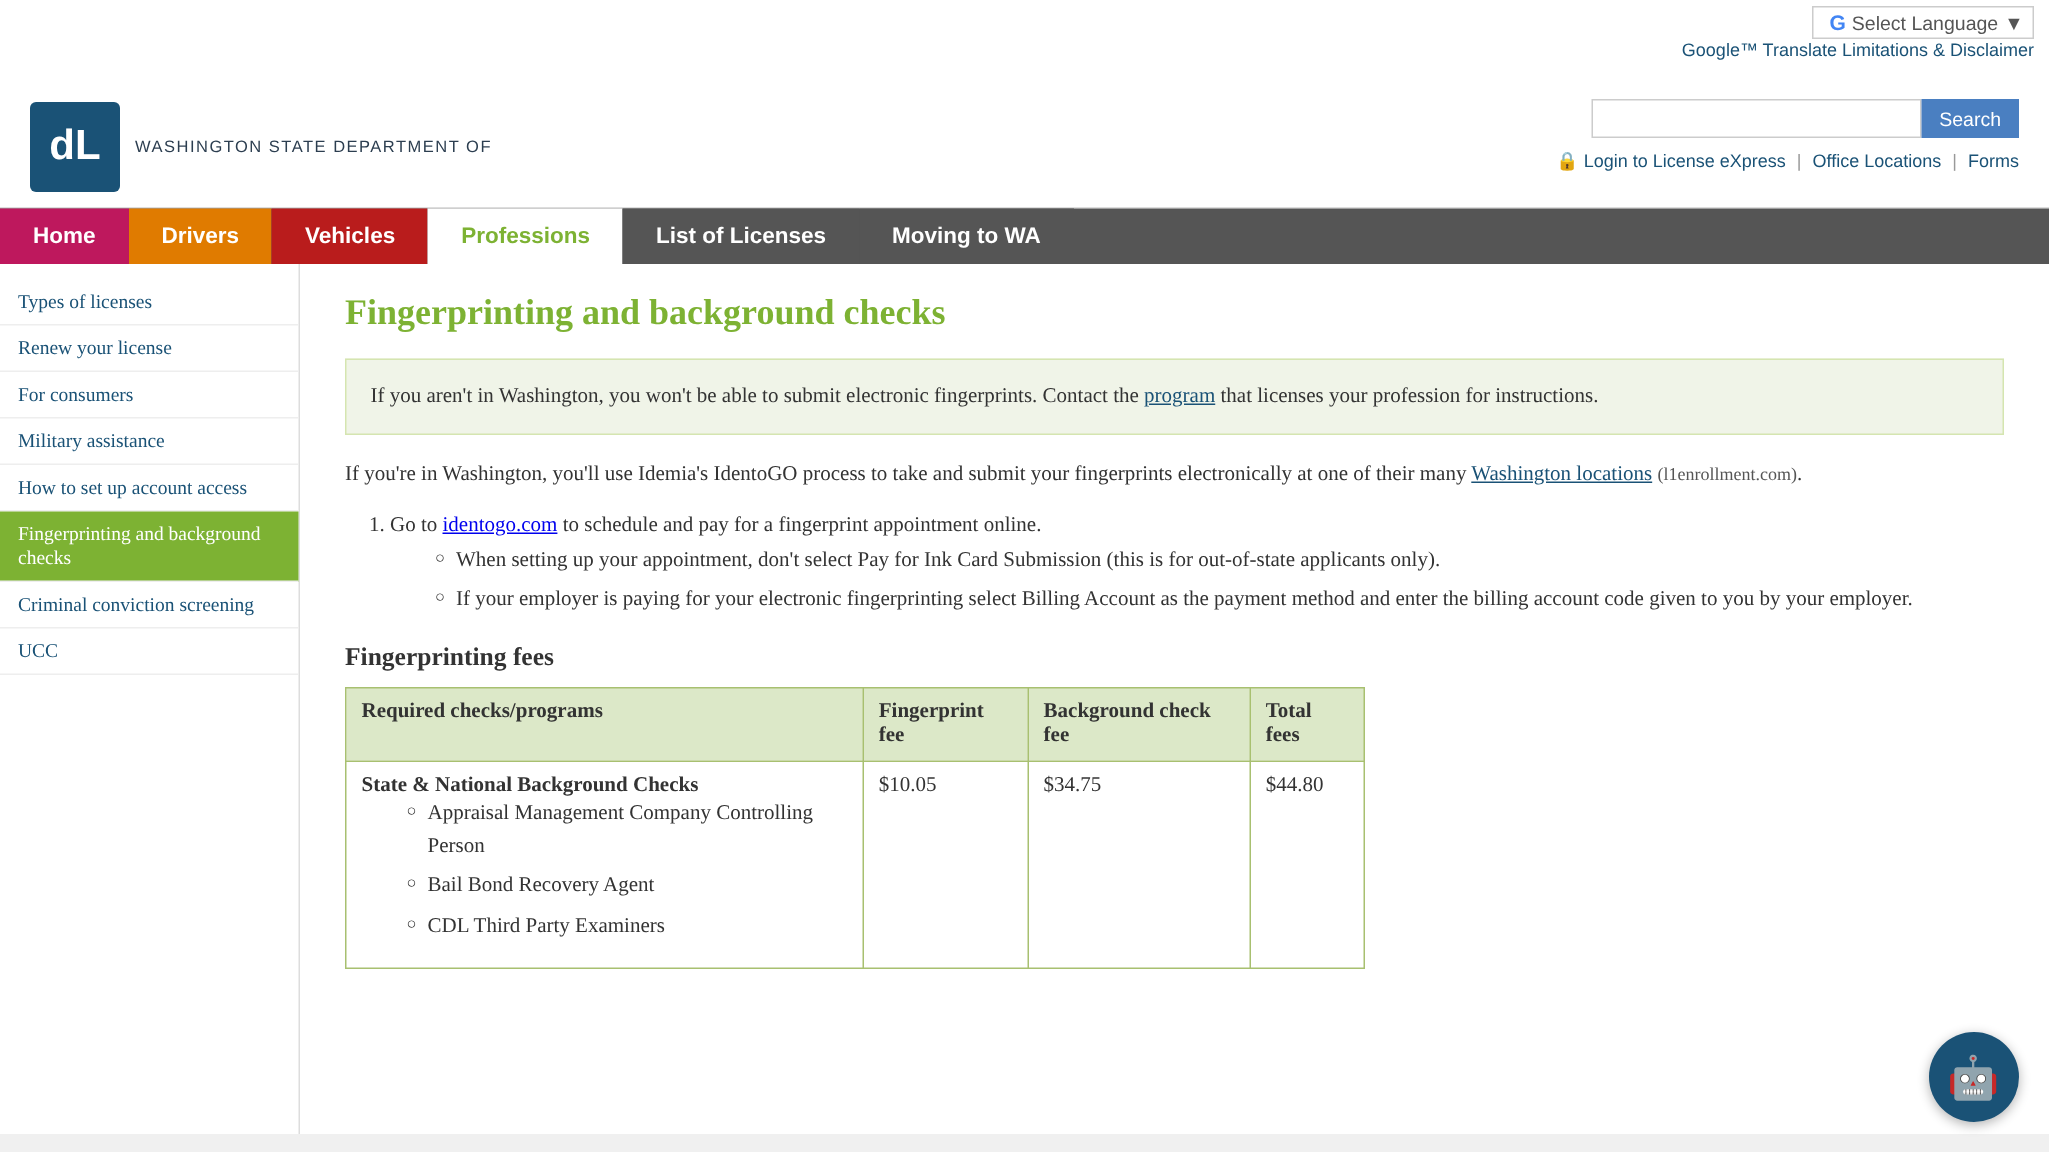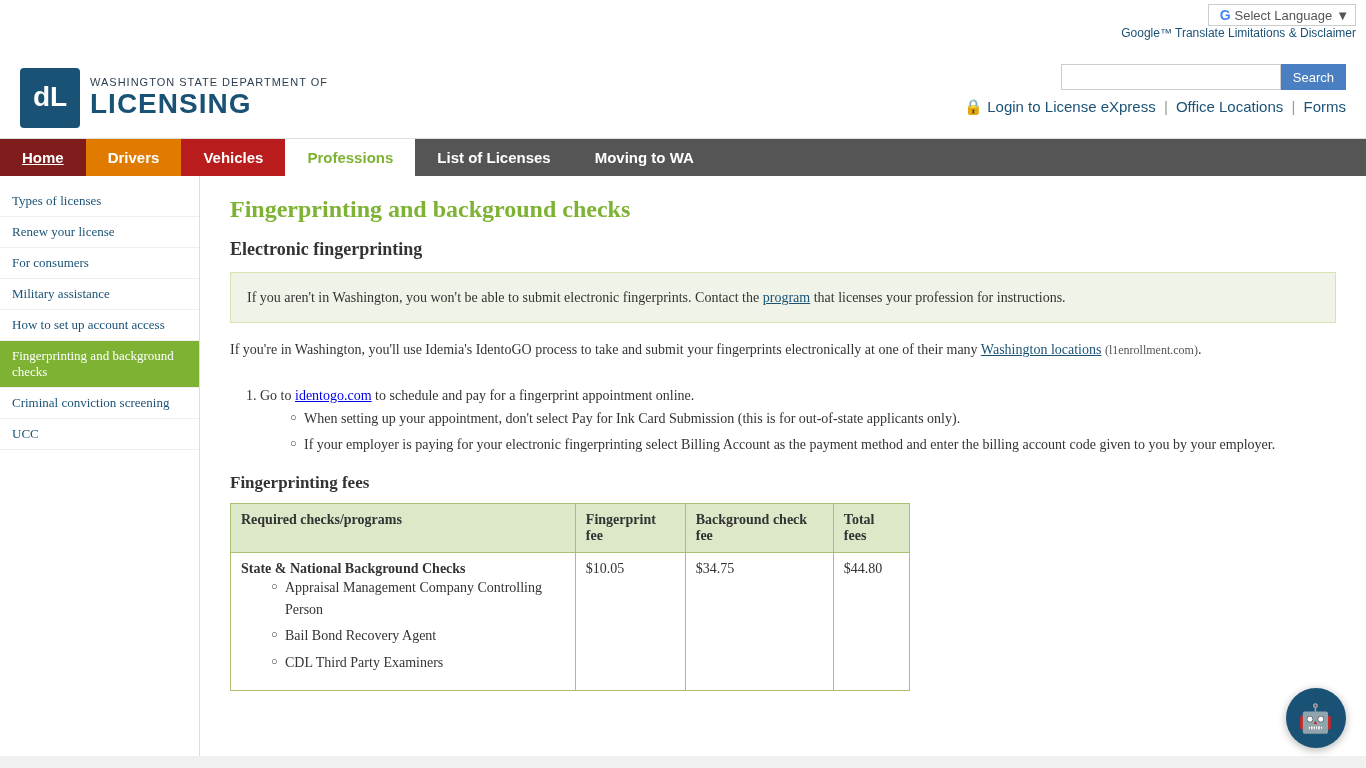--- a/index.html
+++ b/index.html
@@ -86,21 +86,21 @@
     #search-btn {
       background: #4a7fc1;
       color: #fff;
       border: none;
       height: 26px;
       padding: 0 12px;
       cursor: pointer;
       font-size: 13px;
     }
     #header-links {
-      font-size: 15px;
+      font-size: 12px;
       color: #555;
     }
     #header-links a {
       color: #1a5276;
       text-decoration: none;
     }
     .pipe { color: #999; margin: 0 4px; }
 
     
     #nav {
@@ -109,21 +109,21 @@
     }
     .nav-item {
       padding: 10px 22px;
       font-size: 15px;
       font-weight: bold;
       cursor: pointer;
       color: #fff;
       text-decoration: none;
       display: inline-block;
     }
-    .nav-home { background: #7f1d1d; text-decoration: underline; }
+    .nav-home { background: #be185d; }
     .nav-drivers { background: #e07b00; }
     .nav-vehicles { background: #b91c1c; }
     .nav-professions { background: #fff; color: #7db233; }
     .nav-list { background: #555; color: #fff; }
     .nav-moving { background: #555; color: #fff; text-align: center; }
 
     
     #main {
       display: flex;
       max-width: 1366px;
@@ -176,21 +176,21 @@
       border: 1px solid #d5e5b0;
       padding: 14px 16px;
       margin-bottom: 16px;
       font-size: 14px;
       line-height: 1.5;
     }
     .info-box a { color: #1a5276; }
     .content-para {
       font-size: 14px;
       line-height: 1.6;
-      margin-bottom: 24px;
+      margin-bottom: 12px;
       color: #333;
     }
     .content-para a { color: #1a5276; }
     .content-para .small { font-size: 12px; color: #555; }
     ol { margin-left: 30px; margin-bottom: 12px; }
     ol li { margin-bottom: 6px; font-size: 14px; line-height: 1.6; }
     ul.bullet { list-style: none; margin-left: 30px; margin-bottom: 8px; }
     ul.bullet li { position: relative; padding-left: 14px; font-size: 14px; line-height: 1.6; margin-bottom: 4px; }
     ul.bullet li::before { content: "○"; position: absolute; left: 0; font-size: 11px; top: 1px; }
 
@@ -257,21 +257,20 @@
 
 <div id="header">
   <div id="logo-area">
 
     <svg id="logo-icon" viewBox="0 0 60 60" xmlns="http://www.w3.org/2000/svg">
       <rect width="60" height="60" fill="#1a5276" rx="4"></rect>
       <text x="30" y="38" text-anchor="middle" font-size="28" font-weight="bold" fill="white" font-family="Arial">dL</text>
     </svg>
     <div id="logo-text-area">
       <div id="logo-dept">WASHINGTON STATE DEPARTMENT OF</div>
-      <div id="logo-licensing">LICENSING</div>
     </div>
   </div>
   <div id="header-right">
     <div id="search-area">
       <input type="text" id="search-input" style="">
       <button id="search-btn">Search</button>
     </div>
     <div id="header-links">
       <span>🔒</span>
       <a href="#">Login to License eXpress</a>
@@ -301,21 +300,20 @@
     <a class="sidebar-item" href="#">Military assistance</a>
     <a class="sidebar-item" href="#">How to set up account access</a>
     <a class="sidebar-item active" href="#">Fingerprinting and background checks</a>
     <a class="sidebar-item" href="#">Criminal conviction screening</a>
     <a class="sidebar-item" href="#">UCC</a>
   </aside>
 
   <div id="content">
     <h1 id="page-title">Fingerprinting and background checks</h1>
 
-    <h2 class="section-title">Electronic fingerprinting</h2>
 
     <div class="info-box">
       <span>If you aren't in Washington, you won't be able to submit electronic fingerprints. Contact the </span>
       <a href="#">program</a>
       <span> that licenses your profession for instructions.</span>
     </div>
 
     <p class="content-para">
       If you're in Washington, you'll use Idemia's IdentoGO process to take and submit your fingerprints electronically at one of their many
       <a href="#">Washington locations</a>

